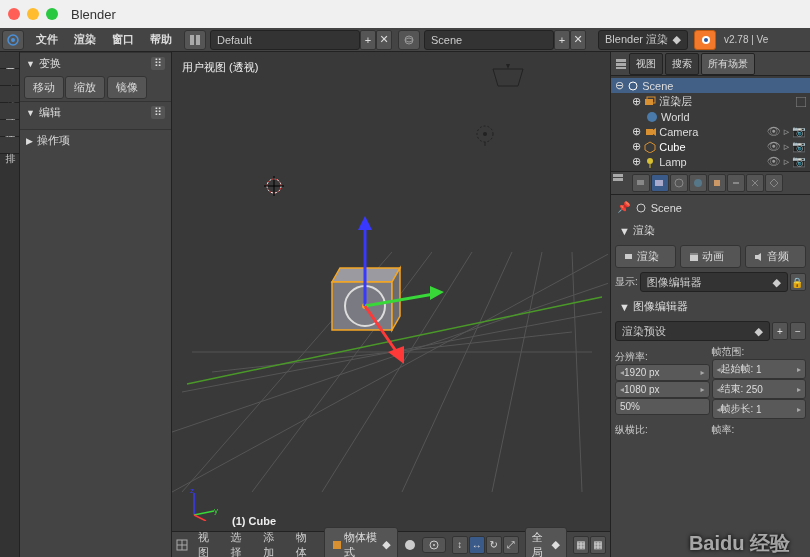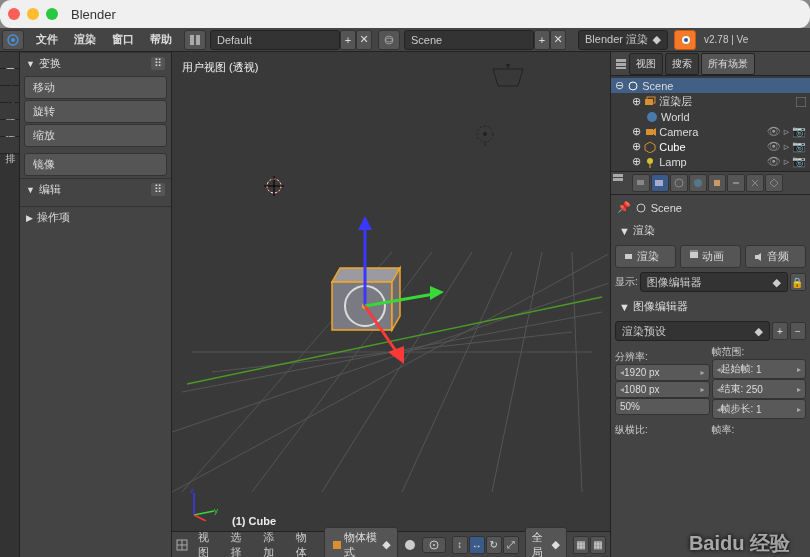--- a/index.html
+++ b/index.html
@@ -1,32 +1,32 @@
 <!DOCTYPE html>
 <html><head>
 <meta charset="utf-8">
 <style>
   * { box-sizing: border-box; margin: 0; padding: 0; font-family: sans-serif; }
   body { background: #888; width: 810px; height: 557px; overflow: hidden; font-size: 11px; color: #ddd; position: relative; }
-  .titlebar { height: 28px; background: #f0f0f0; display: flex; align-items: center; padding: 0 8px; gap: 7px; border-radius: 11px; }
+  .titlebar { height: 28px; background: #f0f0f0; display: flex; align-items: center; padding: 0 8px; gap: 7px; }
   .traffic { width: 12px; height: 12px; border-radius: 50%; }
   .t-red { background: #ff5f57; } .t-yel { background: #febc2e; } .t-grn { background: #28c840; }
   .title { color: #333; font-size: 13px; margin-left: 6px; }
   .menubar { height: 24px; background: #444; display: flex; align-items: center; padding: 0 2px; border-bottom: 1px solid #222; }
   .menubar .mbtn { color: #ddd; padding: 0 8px; height: 20px; display:flex; align-items:center;font-weight:bold; }
   .menubar .icon-btn { width: 22px; height: 20px; background: #555; border-radius: 3px; display:flex; align-items:center; justify-content:center; margin-right:4px; border:1px solid #333; }
   .field { background: #333; border: 1px solid #222; border-radius: 3px; height: 20px; display: flex; align-items: center; padding: 0 6px; color: #ccc; }
   .plus-x { background: #555; border:1px solid #333; width:16px; height:20px; display:flex; align-items:center; justify-content:center; border-radius:2px; }
   .main { display: flex; height: calc(100% - 52px); }
   .vtabs { width: 20px; background: #333; border-right:1px solid #222; display:flex; flex-direction:column; }
   .vtab { writing-mode: vertical-rl; text-orientation: upright; padding: 8px 2px; color:#ccc; font-size:10px; border-bottom:1px solid #222; background:#3a3a3a; text-align:center;}
   .leftpanel { width: 152px; background: #444; border-right:1px solid #222; display:flex; flex-direction:column; }
   .panel-header { background: #444; padding: 3px 6px; display:flex; align-items:center; gap:4px; border-top:1px solid #333; }
   .panel-header .tri { font-size:9px; }
-  .panel-body { padding: 2px 4px; display:flex; flex-direction:column; gap:1px; }
+  .panel-body { padding: 2px 4px; display:flex; flex-direction:row; gap:1px; }
   .btn { background: #555; border:1px solid #333; border-radius:3px; padding: 3px 8px; color:#ddd; font-size:11px; text-align:left; }
   .viewport { flex:1; background: #393939; position:relative; overflow:hidden; }
   .viewport-label { position:absolute; top:8px; left:10px; color:#eee; font-size:11px; }
   .grid { position:absolute; inset:0; }
   .axis-widget { position:absolute; bottom:36px; left:16px; }
   .object-name { position:absolute; bottom:30px; left:60px; color:#eee; font-size:11px;font-weight:bold; }
   .vp-footer { position:absolute; bottom:0; left:0; right:0; height:26px; background:#444; display:flex; align-items:center; padding:0 4px; gap:6px; border-top:1px solid #222;}
   .vp-footer .txt { color:#ccc; padding:0 4px; }
   .vp-footer .sel { background:#555; border:1px solid #333; border-radius:3px; padding:2px 6px; display:flex; align-items:center; gap:3px; }
   .rightpanel { width: 200px; background:#444; border-left:1px solid #222; display:flex; flex-direction:column; overflow:hidden; }
@@ -77,21 +77,21 @@
   <span class="mbtn">文件</span>
   <span class="mbtn">渲染</span>
   <span class="mbtn">窗口</span>
   <span class="mbtn">帮助</span>
   <div class="icon-btn" style="margin-left:4px">
     <svg width="12" height="12">
         <rect x="1" y="1" width="4" height="10" fill="#aaa"></rect>
         <rect x="7" y="1" width="4" height="10" fill="#aaa"></rect>
       </svg>
   </div>
-  <div class="field" style="width:130px">
+  <div class="field" style="width:150px">
       <span>Default</span>
     </div>
   <div class="plus-x">+</div>
   <div class="plus-x">✕</div>
   <div class="icon-btn" style="margin-left:6px">
     <svg width="12" height="12">
         <circle cx="6" cy="6" r="4" fill="none" stroke="#999" stroke-width="1"></circle>
         <path d="M2 6 Q6 2 10 6 Q6 10 2 6" fill="none" stroke="#999"></path>
       </svg>
   </div>
@@ -125,21 +125,20 @@
   </div>
 
   <div class="leftpanel">
     <div class="panel-header">
         <span class="tri">▼</span>
         <span>变换</span>
         <span style="margin-left:auto; background:#555; border-radius:2px; padding:0 3px">⠿</span>
       </div>
     <div class="panel-body">
       <div class="btn">移动</div>
-      <div class="btn">旋转</div>
       <div class="btn">缩放</div>
       <div style="height:4px"></div>
       <div class="btn">镜像</div>
     </div>
     <div class="panel-header">
         <span class="tri">▼</span>
         <span>编辑</span>
         <span style="margin-left:auto; background:#555; border-radius:2px; padding:0 3px">⠿</span>
       </div>
     <div style="height:6px"></div>
@@ -412,21 +411,21 @@
             <span class="tri">▼</span>
             <span>渲染</span>
           </div>
         <div class="row" style="gap:4px">
           <div class="btn" style="flex:1; display:flex; gap:3px; align-items:center">
             <svg width="10" height="10">
                 <rect x="1" y="2" width="7" height="5" fill="#ccc"></rect>
               </svg>
             <span>渲染</span>
           </div>
-          <div class="btn" style="flex:1; display:flex; gap:3px; ">
+          <div class="btn" style="flex:1; display:flex; gap:3px; align-items:center">
             <svg width="10" height="10">
                 <rect x="1" y="3" width="8" height="6" fill="#ccc"></rect>
                 <rect x="1" y="1" width="8" height="2" fill="#888"></rect>
               </svg>
             <span>动画</span>
           </div>
           <div class="btn" style="flex:1; display:flex; gap:3px; align-items:center">
             <svg width="10" height="10">
                 <polygon points="1,3 4,3 7,1 7,9 4,7 1,7" fill="#ccc"></polygon>
               </svg>

